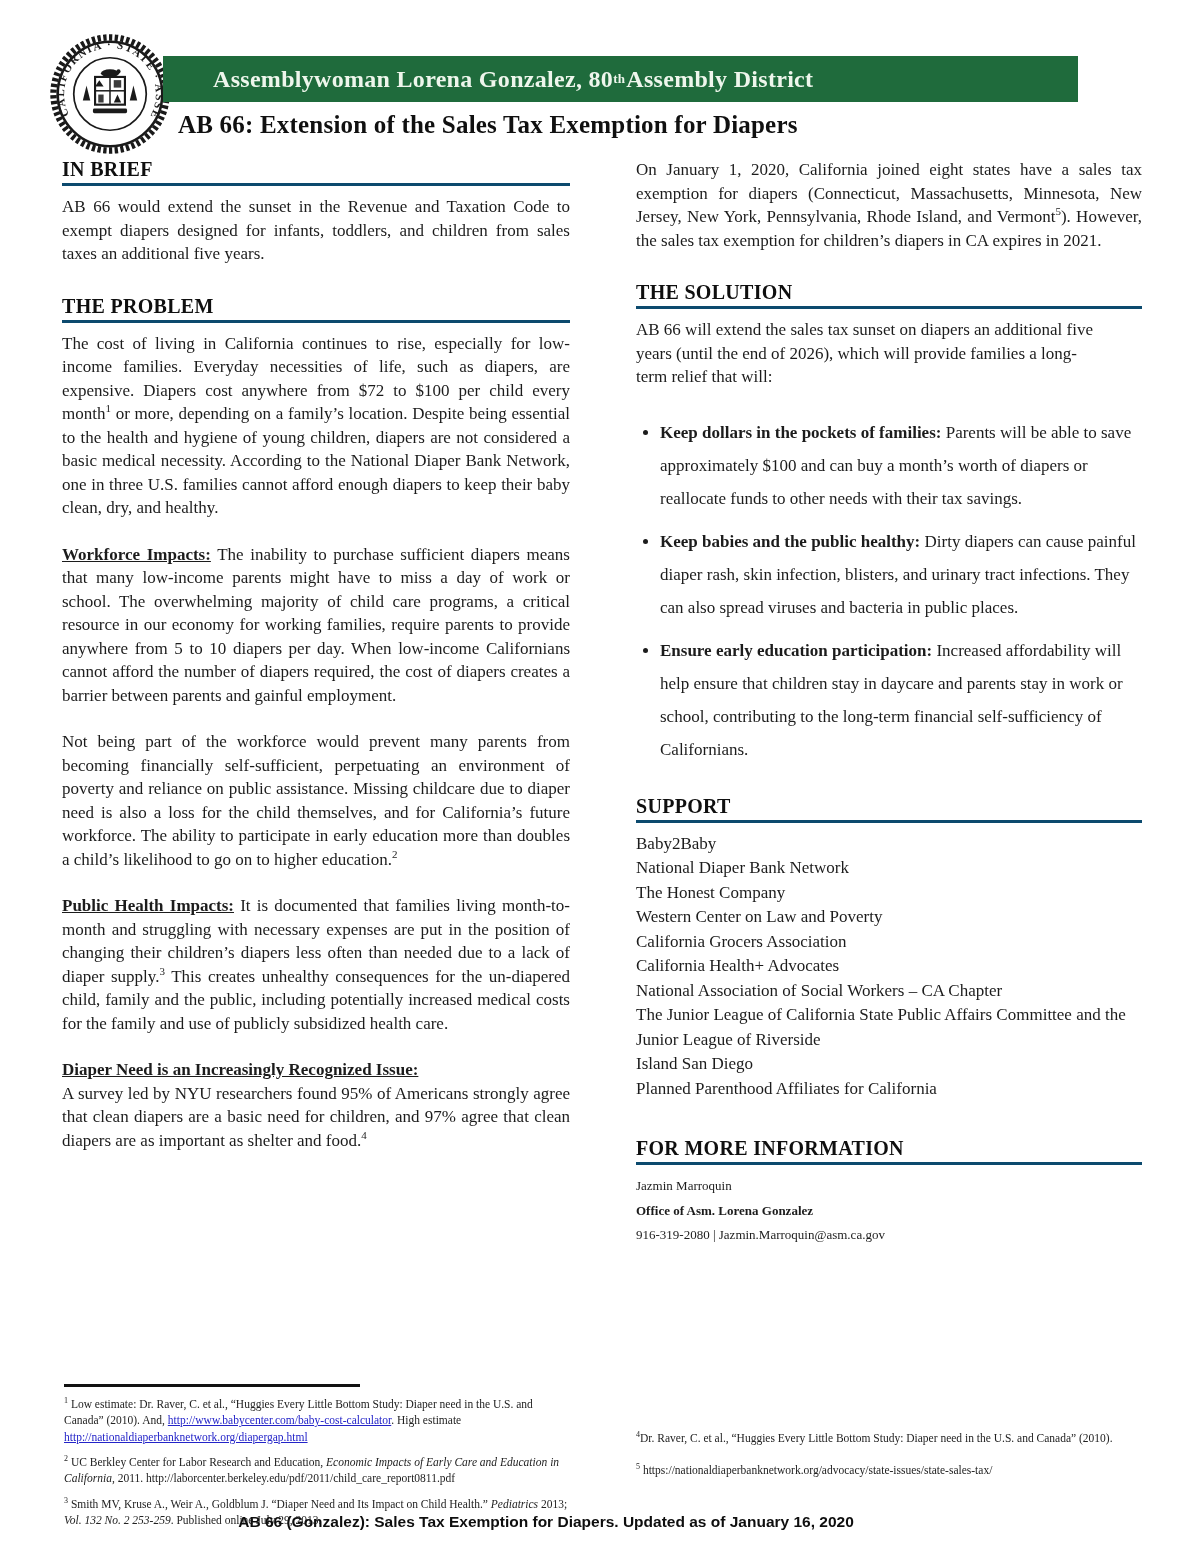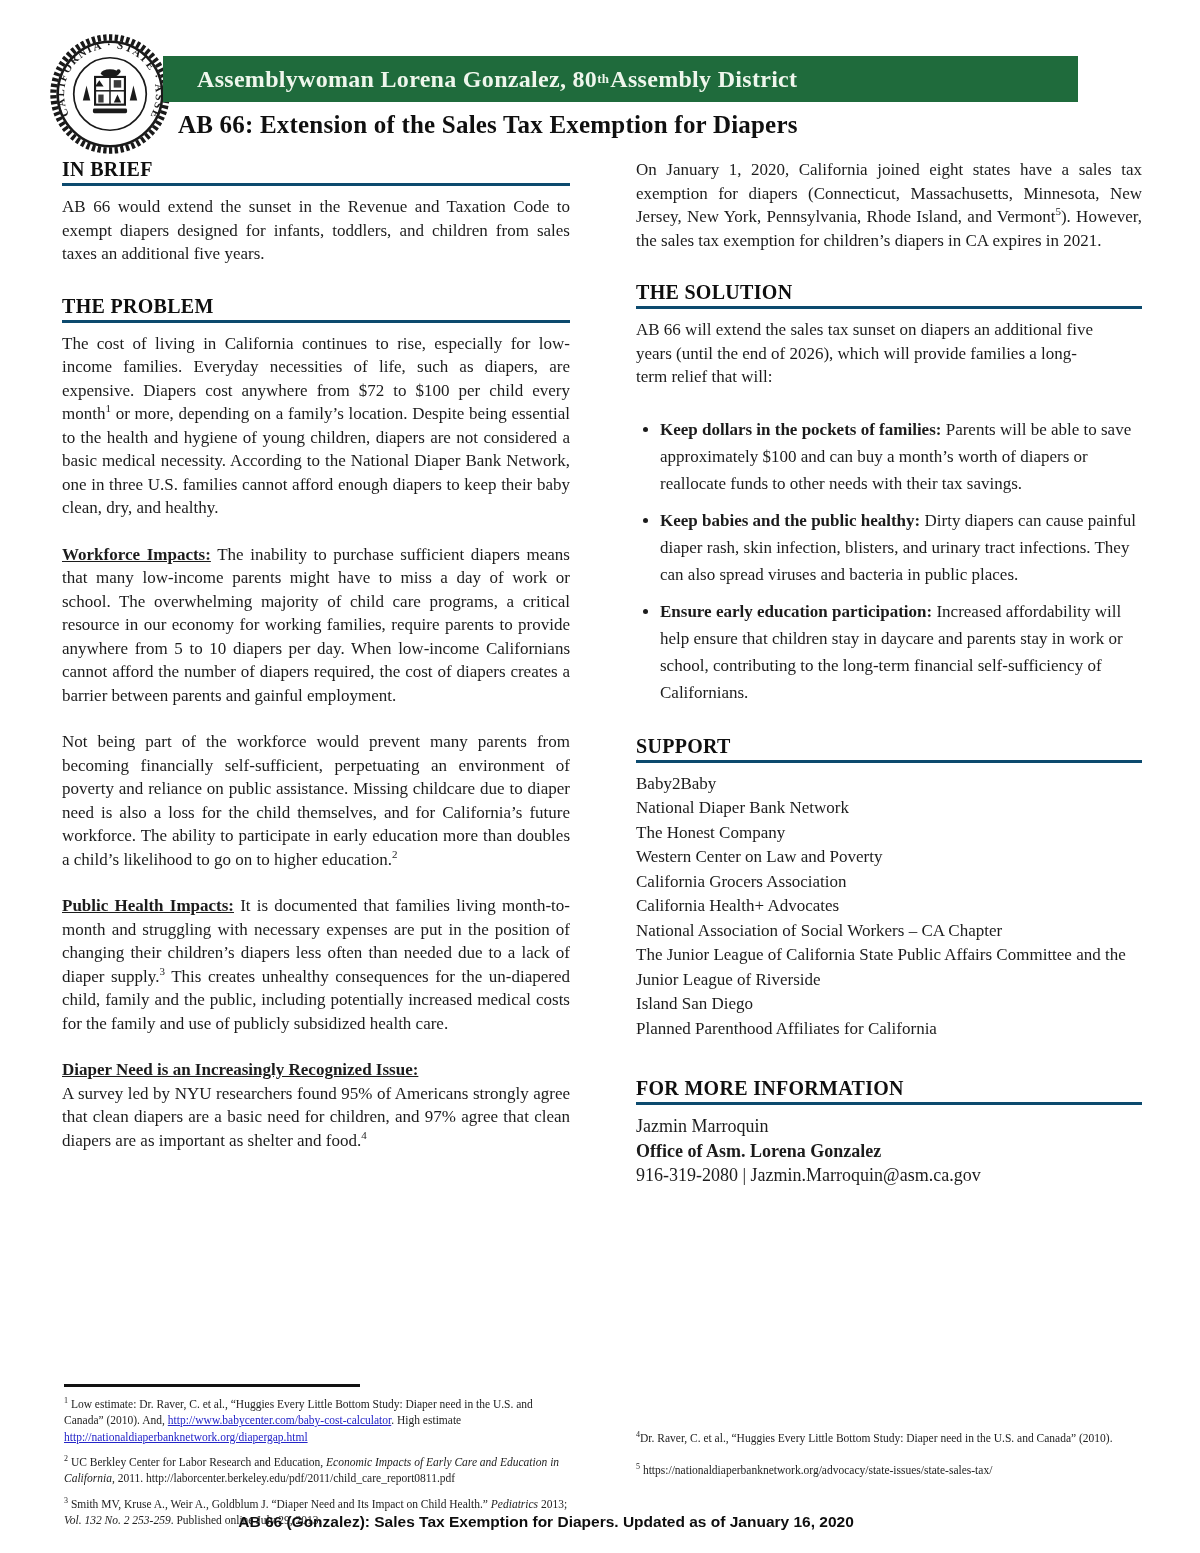--- a/index.html
+++ b/index.html
@@ -11,21 +11,21 @@
   }
   .page { position:relative; width:1200px; height:1553px; background:#fff; overflow:hidden; }
 
   
   .header { position:absolute; top:30px; left:46px; right:0; height:128px; }
   .seal { position:absolute; left:0; top:0; width:128px; height:128px; }
   .banner {
     position:absolute; left:117px; top:26px; width:915px; height:46px;
     background:#1f6b3c; color:#eef6ec;
     font-weight:bold; font-size:24px; letter-spacing:0.3px;
-    display:flex; align-items:center; padding-left:34px;
+    display:flex; align-items:center; padding-left:50px;
   }
   .banner sup { font-size:13px; vertical-align:super; line-height:0; margin-right:1px; }
   .doc-title {
     position:absolute; left:132px; top:81px;
     font-size:25px; font-weight:bold; color:#101010; letter-spacing:0.2px;
     white-space:nowrap;
   }
 
   
   .columns { position:absolute; top:158px; left:62px; display:flex; gap:66px; }
@@ -44,28 +44,28 @@
   .para.no-justify { text-align:left; }
   .para.last { margin-bottom:0; }
   .inline-label { font-weight:bold; text-decoration:underline; }
   .block-label { font-weight:bold; text-decoration:underline; display:block; }
   sup.fn-ref { font-size:11px; vertical-align:super; line-height:0; }
 
   .section { margin-bottom:29px; }
   .lead { max-width:458px; }
 
   ul.bullets { list-style:disc outside; padding-left:22px; margin:27px 0 24px 2px; }
-  ul.bullets li { font-size:17px; line-height:27px; margin-bottom:10px; text-align:left; }
+  ul.bullets li { font-size:17px; line-height:33px; margin-bottom:10px; text-align:left; }
   ul.bullets li:last-child { margin-bottom:0; }
   ul.bullets b { font-weight:bold; }
 
   ul.support-list { list-style:none; }
   ul.support-list li { font-size:17px; line-height:24.5px; }
 
-  .mi-line { font-size:18px; line-height:24.5px; }
+  .mi-line { font-size:13px; line-height:24.5px; }
   .mi-office { font-weight:bold; }
 
   
   .footnotes-left {
     position:absolute; left:64px; top:1384px; width:505px;
     font-size:11.5px; line-height:1.42; color:#222;
   }
   .fn-rule { width:296px; border-top:3px solid #111; margin-bottom:9px; }
   .fn { margin-bottom:9px; }
   .fn sup { font-size:8px; vertical-align:super; line-height:0; }

